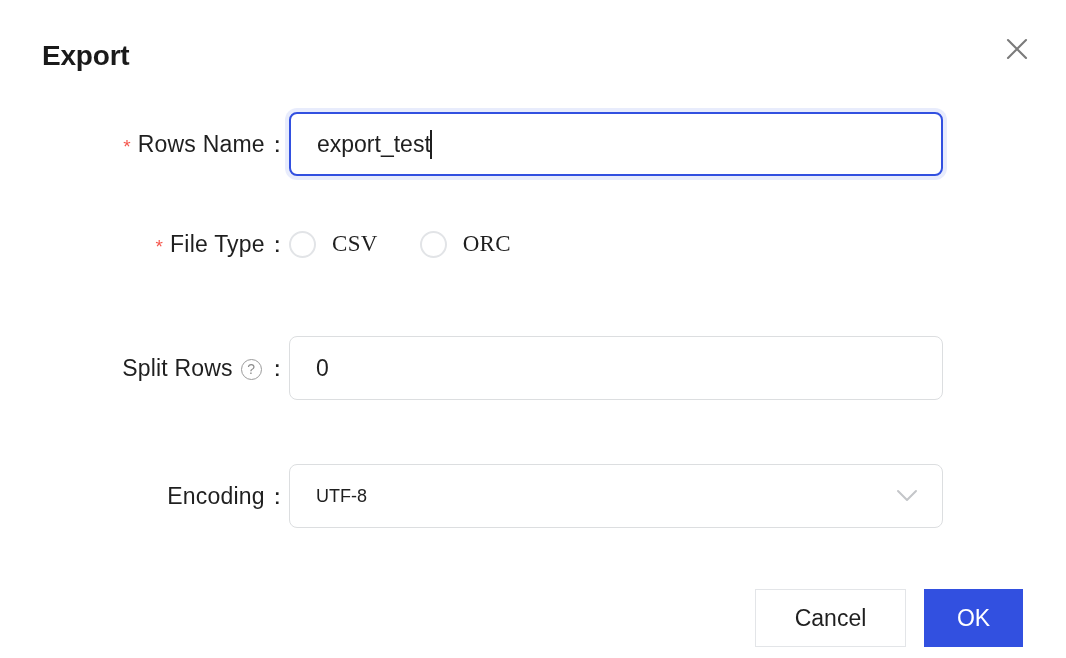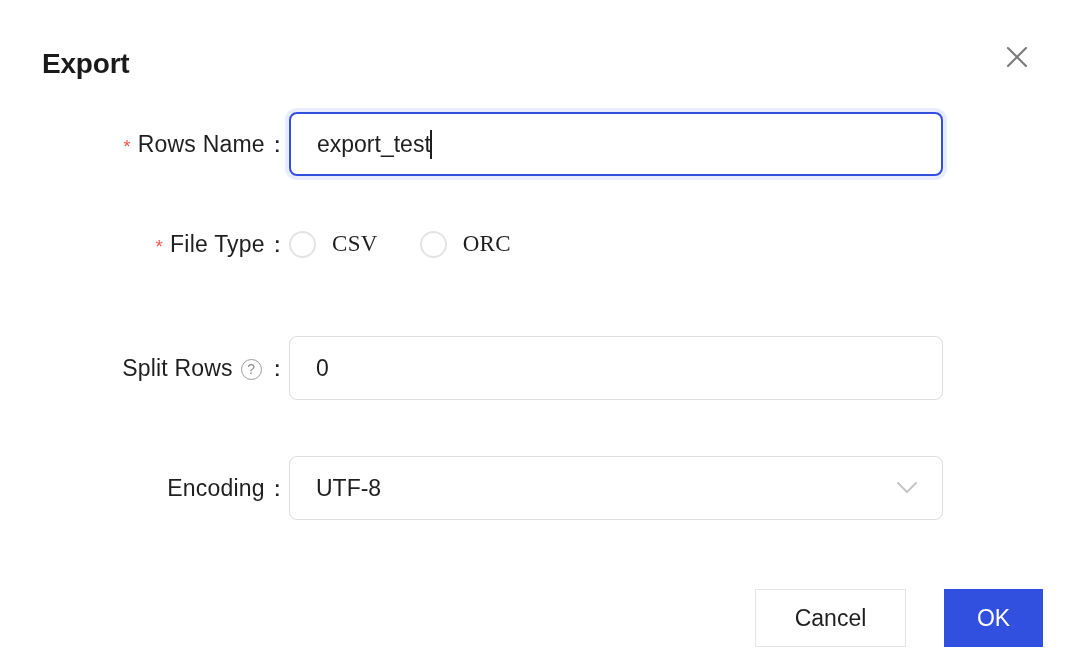--- a/index.html
+++ b/index.html
@@ -14,21 +14,21 @@
   .dialog {
     position: relative;
     width: 1066px;
     height: 658px;
     background: #ffffff;
   }
 
   
   .dialog-header {
     position: absolute;
-    left: 0; top: 8px;
+    left: 0; top: 0;
     width: 1066px; height: 96px;
   }
   .dialog-title {
     position: absolute;
     left: 42px; top: 38px;
     font-size: 28px;
     font-weight: bold;
     color: #1a1a1a;
     letter-spacing: -0.2px;
     line-height: 36px;
@@ -51,21 +51,21 @@
 
   .form-row {
     position: absolute;
     left: 0;
     width: 1066px;
     height: 64px;
   }
   .row-filename { top: 16px; }
   .row-filetype { top: 128px; height: 40px; }
   .row-splitrows { top: 240px; border-radius: 7px; }
-  .row-encoding  { top: 360px; }
+  .row-encoding  { top: 368px; }
 
   .field-label {
     position: absolute;
     right: 777px;            
     top: 0;
     height: 64px;
     display: flex;
     align-items: center;
     justify-content: flex-end;
     white-space: nowrap;
@@ -141,21 +141,21 @@
     width: 654px; height: 64px;
     border: 1px solid #dcdee0;
     border-radius: 8px;
     background: #ffffff;
     display: flex;
     align-items: center;
     padding: 0 26px;
     cursor: pointer;
   }
   .select-value {
-    font-size: 23px;
+    font-size: 18px;
     color: #1f1f1f;
   }
   .select-arrow {
     position: absolute;
     right: 24px; top: 50%;
     transform: translateY(-50%);
     display: flex;
   }
 
   
@@ -223,21 +223,21 @@
     border: 1px solid transparent;
   }
   .btn-cancel {
     left: 755px;
     width: 151px;
     background: #ffffff;
     border-color: #e3e5e8;
     color: #1f1f1f;
   }
   .btn-ok {
-    left: 944px;
+    left: 924px;
     width: 99px;
     background: #3250e0;
     color: #ffffff;
   }
 </style>
 </head>
 <body>
 
 <div class="dialog">
 

